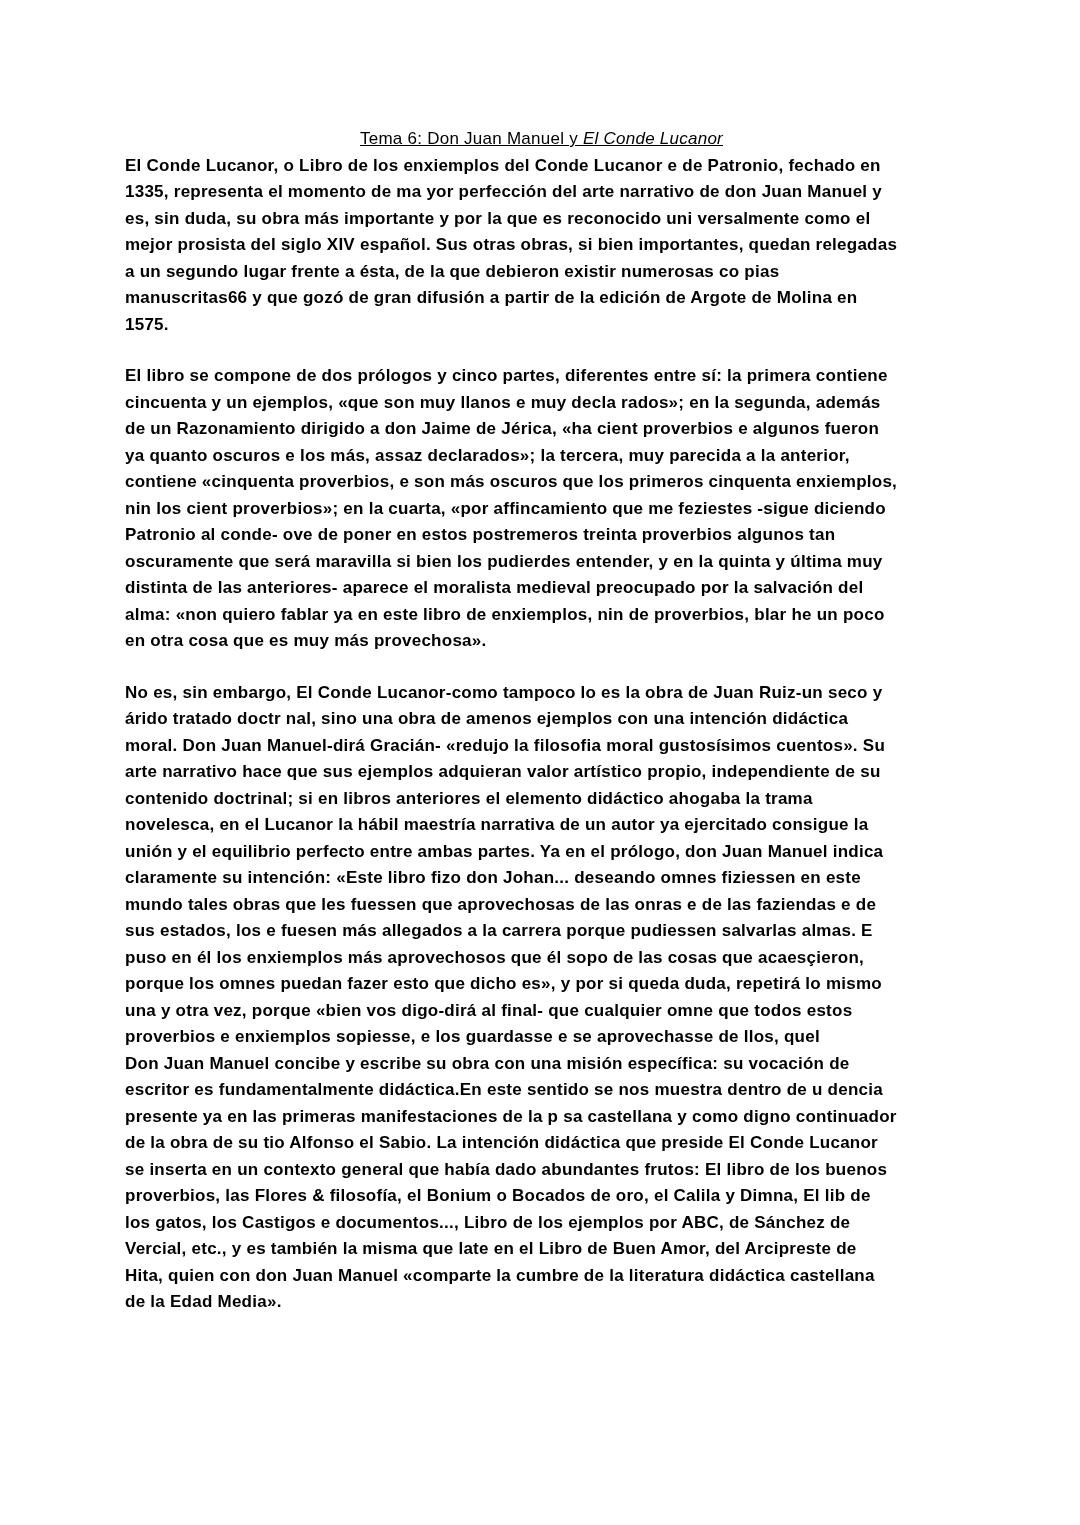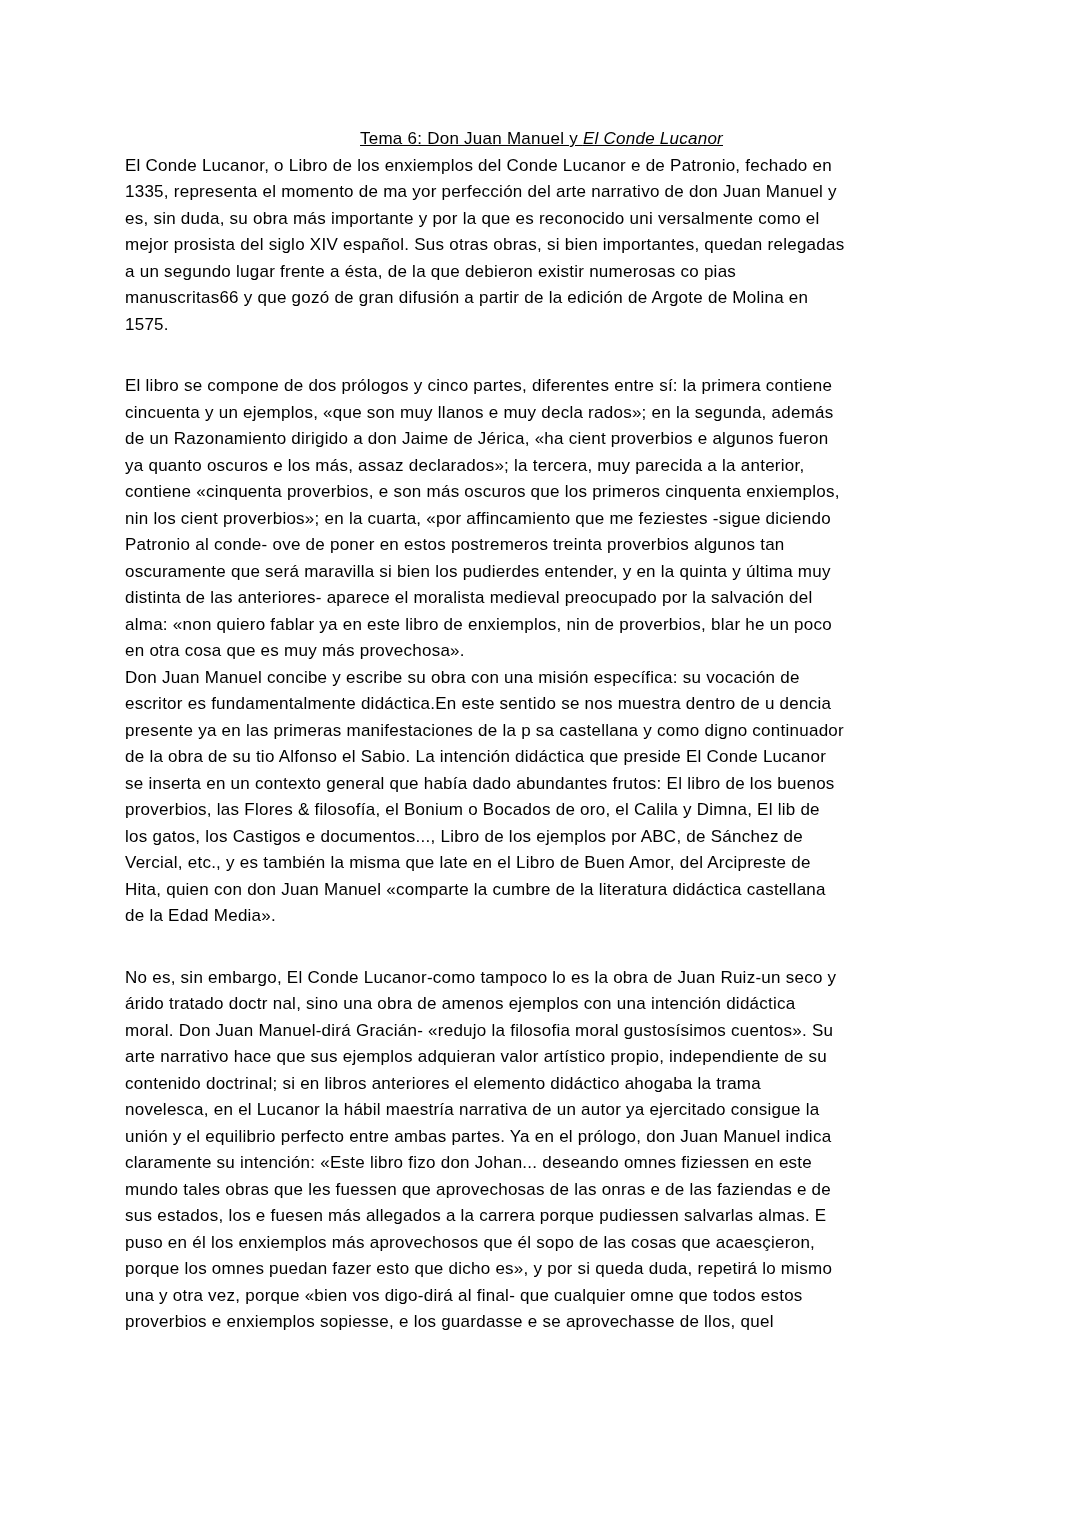--- a/index.html
+++ b/index.html
@@ -27,23 +27,24 @@
     text-align: center;
   }
   .underline {
     text-decoration: underline;
   }
   .italic {
     font-style: italic;
   }
   .para {
     white-space: pre-line;
+    font-weight: bold;
   }
   .gap {
-    margin-top: 35px;
+    margin-top: 25px;
   }
 </style>
 </head>
 <body>
 
 <div class="page">
 
   <div class="doc-title"><span class="underline"><span>Tema 6: Don Juan Manuel y </span><span class="italic">El Conde Lucanor</span></span></div>
 
 
@@ -61,39 +62,39 @@
 ya quanto oscuros e los más, assaz declarados»; la tercera, muy parecida a la anterior,
 contiene «cinquenta proverbios, e son más oscuros que los primeros cinquenta enxiemplos,
 nin los cient proverbios»; en la cuarta, «por affincamiento que me feziestes -sigue diciendo
 Patronio al conde- ove de poner en estos postremeros treinta proverbios algunos tan
 oscuramente que será maravilla si bien los pudierdes entender, y en la quinta y última muy
 distinta de las anteriores- aparece el moralista medieval preocupado por la salvación del
 alma: «non quiero fablar ya en este libro de enxiemplos, nin de proverbios, blar he un poco
 en otra cosa que es muy más provechosa».</div>
 
 
-  <div class="para">Don Juan Manuel concibe y escribe su obra con una misión específica: su vocación de
-escritor es fundamentalmente didáctica.En este sentido se nos muestra dentro de u dencia
-presente ya en las primeras manifestaciones de la p sa castellana y como digno continuador
-de la obra de su tio Alfonso el Sabio. La intención didáctica que preside El Conde Lucanor
-se inserta en un contexto general que había dado abundantes frutos: El libro de los buenos
-proverbios, las Flores &amp; filosofía, el Bonium o Bocados de oro, el Calila y Dimna, El lib de
-los gatos, los Castigos e documentos..., Libro de los ejemplos por ABC, de Sánchez de
-Vercial, etc., y es también la misma que late en el Libro de Buen Amor, del Arcipreste de
-Hita, quien con don Juan Manuel «comparte la cumbre de la literatura didáctica castellana
-de la Edad Media».</div>
-
   <div class="para gap">No es, sin embargo, El Conde Lucanor-como tampoco lo es la obra de Juan Ruiz-un seco y
 árido tratado doctr nal, sino una obra de amenos ejemplos con una intención didáctica
 moral. Don Juan Manuel-dirá Gracián- «redujo la filosofia moral gustosísimos cuentos». Su
 arte narrativo hace que sus ejemplos adquieran valor artístico propio, independiente de su
 contenido doctrinal; si en libros anteriores el elemento didáctico ahogaba la trama
 novelesca, en el Lucanor la hábil maestría narrativa de un autor ya ejercitado consigue la
 unión y el equilibrio perfecto entre ambas partes. Ya en el prólogo, don Juan Manuel indica
 claramente su intención: «Este libro fizo don Johan... deseando omnes fiziessen en este
 mundo tales obras que les fuessen que aprovechosas de las onras e de las faziendas e de
 sus estados, los e fuesen más allegados a la carrera porque pudiessen salvarlas almas. E
 puso en él los enxiemplos más aprovechosos que él sopo de las cosas que acaesçieron,
 porque los omnes puedan fazer esto que dicho es», y por si queda duda, repetirá lo mismo
 una y otra vez, porque «bien vos digo-dirá al final- que cualquier omne que todos estos
 proverbios e enxiemplos sopiesse, e los guardasse e se aprovechasse de llos, quel</div>
 
+  <div class="para">Don Juan Manuel concibe y escribe su obra con una misión específica: su vocación de
+escritor es fundamentalmente didáctica.En este sentido se nos muestra dentro de u dencia
+presente ya en las primeras manifestaciones de la p sa castellana y como digno continuador
+de la obra de su tio Alfonso el Sabio. La intención didáctica que preside El Conde Lucanor
+se inserta en un contexto general que había dado abundantes frutos: El libro de los buenos
+proverbios, las Flores &amp; filosofía, el Bonium o Bocados de oro, el Calila y Dimna, El lib de
+los gatos, los Castigos e documentos..., Libro de los ejemplos por ABC, de Sánchez de
+Vercial, etc., y es también la misma que late en el Libro de Buen Amor, del Arcipreste de
+Hita, quien con don Juan Manuel «comparte la cumbre de la literatura didáctica castellana
+de la Edad Media».</div>
+
 </div>
 
 </body></html>

